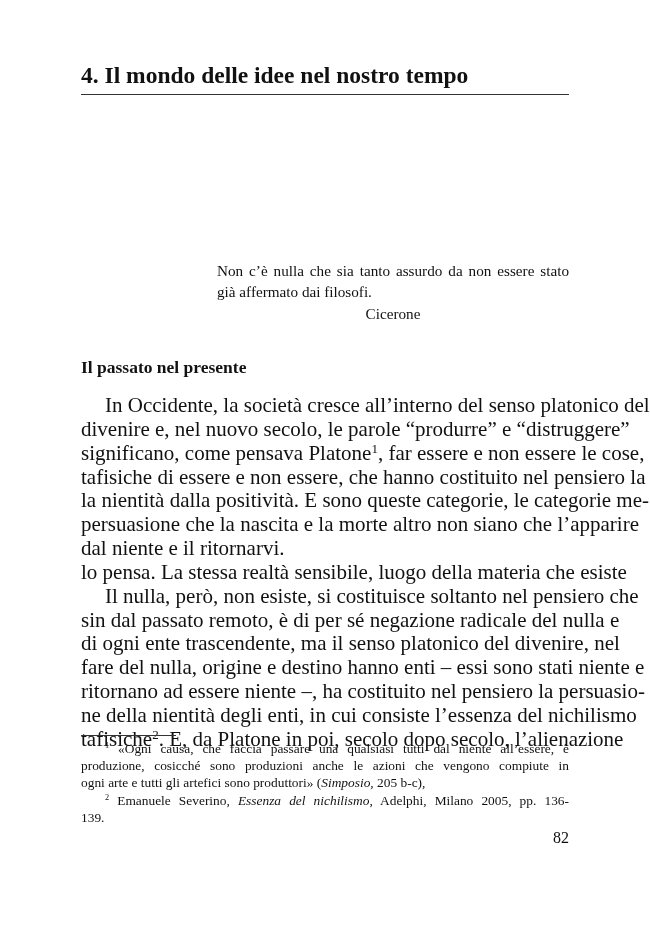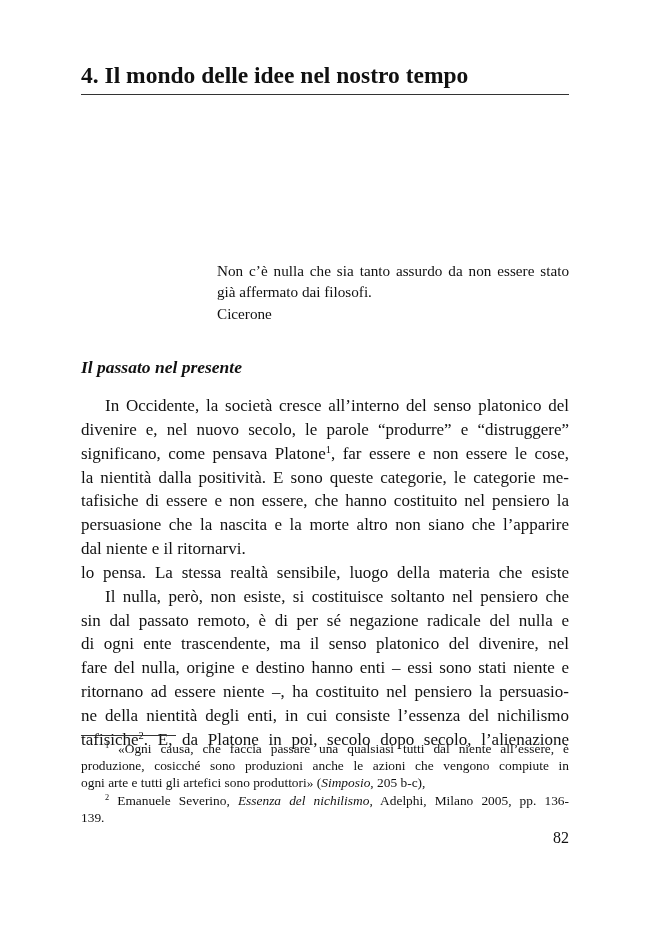--- a/index.html
+++ b/index.html
@@ -7,25 +7,25 @@
            font-family: "Liberation Serif", "DejaVu Serif", serif; color: #111; }
     .page { position: absolute; left: 0; top: 0; width: 650px; height: 928px; border-radius: 17px; }
     .chapter-title { position: absolute; left: 81px; top: 60px; width: 488px;
                      font-size: 23.5px; font-weight: bold; line-height: 30px; margin: 0; white-space: nowrap; }
     .title-rule { position: absolute; left: 81px; top: 94px; width: 488px; height: 0;
                   border-top: 1.2px solid #333; }
     .epigraph { position: absolute; left: 197px; top: 260px; width: 372px;
                 font-size: 15.2px; line-height: 21px; }
     .epigraph .line { display: block; white-space: nowrap; margin-left: 20px; }
     .epigraph .just { text-align: justify; text-align-last: justify; }
-    .epigraph .author { text-align: left; margin-top: 1px; }
+    .epigraph .author { text-align: center; margin-top: 1px; }
     .section-title { position: absolute; left: 81px; top: 356px; margin: 0;
-                     font-size: 17.5px; font-weight: bold; font-style: italic; line-height: 22px; white-space: nowrap; }
+                     font-size: 17.5px; font-weight: bold; line-height: 22px; white-space: nowrap; }
     .body { position: absolute; left: 81px; top: 394px; width: 488px;
-            font-size: 17px; line-height: 23.85px; }
+            font-size: 21px; line-height: 23.85px; }
     .body .line { display: block; white-space: nowrap; height: 23.85px; }
     .body .just { text-align: justify; text-align-last: justify; }
     .body .indent { padding-left: 24px; }
     sup { font-size: 0.62em; line-height: 0; vertical-align: 0.55em; }
     .fn-rule { position: absolute; left: 81px; top: 735px; width: 95px; height: 0;
                border-top: 1px solid #333; }
     .footnotes { position: absolute; left: 81px; top: 740px; width: 488px;
                  font-size: 13.4px; line-height: 17.2px; }
     .footnotes .line { display: block; white-space: nowrap; height: 17.2px; }
     .footnotes .just { text-align: justify; text-align-last: justify; }
@@ -44,22 +44,22 @@
     <span class="line">già affermato dai filosofi.</span>
     <span class="line author">Cicerone</span>
   </div>
 
   <h2 class="section-title">Il passato nel presente</h2>
 
   <div class="body" id="body-text">
       <span class="line just indent"><span>In Occidente, la società cresce all’interno del senso platonico del</span></span>
       <span class="line just"><span>divenire e, nel nuovo secolo, le parole “produrre” e “distruggere”</span></span>
       <span class="line just"><span>significano, come pensava Platone</span><sup>1</sup><span>, far essere e non essere le cose,</span></span>
+      <span class="line just"><span>tafisiche di essere e non essere, che hanno costituito nel pensiero la</span></span>
       <span class="line just"><span>la nientità dalla positività. E sono queste categorie, le categorie me-</span></span>
-      <span class="line just"><span>tafisiche di essere e non essere, che hanno costituito nel pensiero la</span></span>
       <span class="line just"><span>persuasione che la nascita e la morte altro non siano che l’apparire</span></span>
       <span class="line"><span>dal niente e il ritornarvi.</span></span>
       <span class="line just"><span>lo pensa. La stessa realtà sensibile, luogo della materia che esiste</span></span>
       <span class="line just indent"><span>Il nulla, però, non esiste, si costituisce soltanto nel pensiero che</span></span>
       <span class="line just"><span>sin dal passato remoto, è di per sé negazione radicale del nulla e</span></span>
       <span class="line just"><span>di ogni ente trascendente, ma il senso platonico del divenire, nel</span></span>
       <span class="line just"><span>fare del nulla, origine e destino hanno enti – essi sono stati niente e</span></span>
       <span class="line just"><span>ritornano ad essere niente –, ha costituito nel pensiero la persuasio-</span></span>
       <span class="line just"><span>ne della nientità degli enti, in cui consiste l’essenza del nichilismo</span></span>
       <span class="line just"><span>tafisiche</span><sup>2</sup><span>. E, da Platone in poi, secolo dopo secolo, l’alienazione</span></span>

